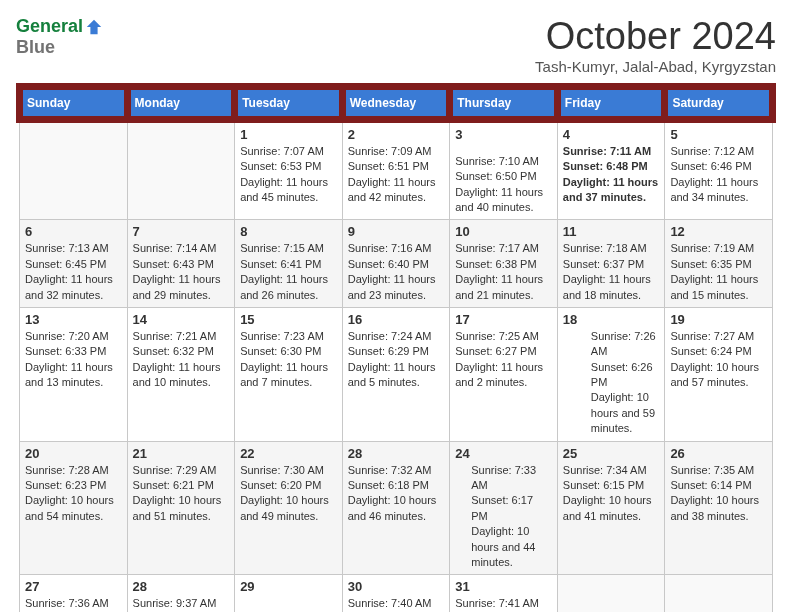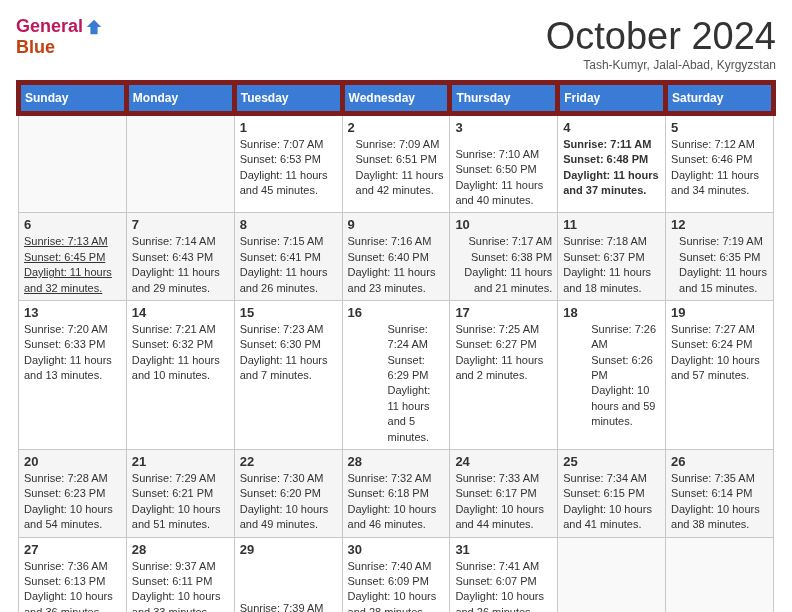--- a/index.html
+++ b/index.html
@@ -21,58 +21,58 @@
       flex-direction: column;
       align-items: flex-start;
     }
     .logo-text {
       display: flex;
       align-items: center;
     }
     .logo-general {
       font-size: 18px;
       font-weight: bold;
-      color: #be185d;
+      color: #15803d;
     }
     .logo-blue {
       font-size: 18px;
       font-weight: bold;
-      color: #c2410c;
+      color: #737373;
     }
     .logo-icon {
       width: 18px;
       height: 18px;
       margin-left: 2px;
     }
     .title-section {
       text-align: right;
     }
     .month-title {
       font-size: 38px;
       font-weight: 300;
       color: #333;
       line-height: 1.1;
     }
     .location {
-      font-size: 12px;
+      font-size: 15px;
       color: #555;
     }
     table {
       width: 100%;
       border-collapse: collapse;
       table-layout: fixed;
     }
     thead tr th {
       background-color: #3a7bd5;
       color: #fff;
       font-size: 12px;
       font-weight: bold;
       padding: 6px 4px;
       text-align: left;
-      border: 5px solid #7f1d1d;
+      border: 7px solid #7f1d1d;
     }
     tbody tr td {
       border: 1px solid #c8c8c8;
       vertical-align: top;
       padding: 4px 5px;
       font-size: 10px;
       color: #333;
       height: 80px;
       background: #fff;
     }
@@ -130,21 +130,21 @@
         <td class="empty-cell"></td>
         <td class="empty-cell"></td>
         <td>
           <div class="day-number">1</div>
           <div class="day-info" style="white-space: pre-line;">Sunrise: 7:07 AM
 Sunset: 6:53 PM
 Daylight: 11 hours and 45 minutes.</div>
         </td>
         <td>
           <div class="day-number">2</div>
-          <div class="day-info" style="white-space: pre-line; margin-left: 8px;">Sunrise: 7:09 AM
+          <div class="day-info" style="white-space: pre-line;">Sunrise: 7:09 AM
 Sunset: 6:51 PM
 Daylight: 11 hours and 42 minutes.</div>
         </td>
         <td>
           <div class="day-number">3</div>
           <div class="day-info" style="white-space: pre-line; margin-top: 12px;">Sunrise: 7:10 AM
 Sunset: 6:50 PM
 Daylight: 11 hours and 40 minutes.</div>
         </td>
         <td>
@@ -156,21 +156,21 @@
         <td>
           <div class="day-number">5</div>
           <div class="day-info" style="white-space: pre-line;">Sunrise: 7:12 AM
 Sunset: 6:46 PM
 Daylight: 11 hours and 34 minutes.</div>
         </td>
       </tr>
       <tr>
         <td>
           <div class="day-number">6</div>
-          <div class="day-info" style="white-space: pre-line; text-decoration: underline;">Sunrise: 7:13 AM
+          <div class="day-info" style="white-space: pre-line;">Sunrise: 7:13 AM
 Sunset: 6:45 PM
 Daylight: 11 hours and 32 minutes.</div>
         </td>
         <td>
           <div class="day-number">7</div>
           <div class="day-info" style="white-space: pre-line;">Sunrise: 7:14 AM
 Sunset: 6:43 PM
 Daylight: 11 hours and 29 minutes.</div>
         </td>
         <td>
@@ -180,33 +180,33 @@
 Daylight: 11 hours and 26 minutes.</div>
         </td>
         <td>
           <div class="day-number">9</div>
           <div class="day-info" style="white-space: pre-line;">Sunrise: 7:16 AM
 Sunset: 6:40 PM
 Daylight: 11 hours and 23 minutes.</div>
         </td>
         <td>
           <div class="day-number">10</div>
-          <div class="day-info" style="white-space: pre-line; text-align: right;">Sunrise: 7:17 AM
+          <div class="day-info" style="white-space: pre-line;">Sunrise: 7:17 AM
 Sunset: 6:38 PM
 Daylight: 11 hours and 21 minutes.</div>
         </td>
         <td>
           <div class="day-number">11</div>
           <div class="day-info" style="white-space: pre-line;">Sunrise: 7:18 AM
 Sunset: 6:37 PM
 Daylight: 11 hours and 18 minutes.</div>
         </td>
         <td>
           <div class="day-number">12</div>
-          <div class="day-info" style="white-space: pre-line; margin-left: 8px;">Sunrise: 7:19 AM
+          <div class="day-info" style="white-space: pre-line;">Sunrise: 7:19 AM
 Sunset: 6:35 PM
 Daylight: 11 hours and 15 minutes.</div>
         </td>
       </tr>
       <tr>
         <td>
           <div class="day-number">13</div>
           <div class="day-info" style="white-space: pre-line;">Sunrise: 7:20 AM
 Sunset: 6:33 PM
 Daylight: 11 hours and 13 minutes.</div>
@@ -218,21 +218,21 @@
 Daylight: 11 hours and 10 minutes.</div>
         </td>
         <td>
           <div class="day-number">15</div>
           <div class="day-info" style="white-space: pre-line;">Sunrise: 7:23 AM
 Sunset: 6:30 PM
 Daylight: 11 hours and 7 minutes.</div>
         </td>
         <td>
           <div class="day-number">16</div>
-          <div class="day-info" style="white-space: pre-line; margin-left: 40px;">Sunrise: 7:24 AM
+          <div class="day-info" style="white-space: pre-line;">Sunrise: 7:24 AM
 Sunset: 6:29 PM
 Daylight: 11 hours and 5 minutes.</div>
         </td>
         <td>
           <div class="day-number">17</div>
           <div class="day-info" style="white-space: pre-line;">Sunrise: 7:25 AM
 Sunset: 6:27 PM
 Daylight: 11 hours and 2 minutes.</div>
         </td>
         <td>
@@ -268,21 +268,21 @@
 Daylight: 10 hours and 49 minutes.</div>
         </td>
         <td>
           <div class="day-number">28</div>
           <div class="day-info" style="white-space: pre-line;">Sunrise: 7:32 AM
 Sunset: 6:18 PM
 Daylight: 10 hours and 46 minutes.</div>
         </td>
         <td>
           <div class="day-number">24</div>
-          <div class="day-info" style="white-space: pre-line;">Sunrise: 7:33 AM
+          <div class="day-info" style="white-space: pre-line; margin-left: 16px;">Sunrise: 7:33 AM
 Sunset: 6:17 PM
 Daylight: 10 hours and 44 minutes.</div>
         </td>
         <td>
           <div class="day-number">25</div>
           <div class="day-info" style="white-space: pre-line;">Sunrise: 7:34 AM
 Sunset: 6:15 PM
 Daylight: 10 hours and 41 minutes.</div>
         </td>
         <td>

